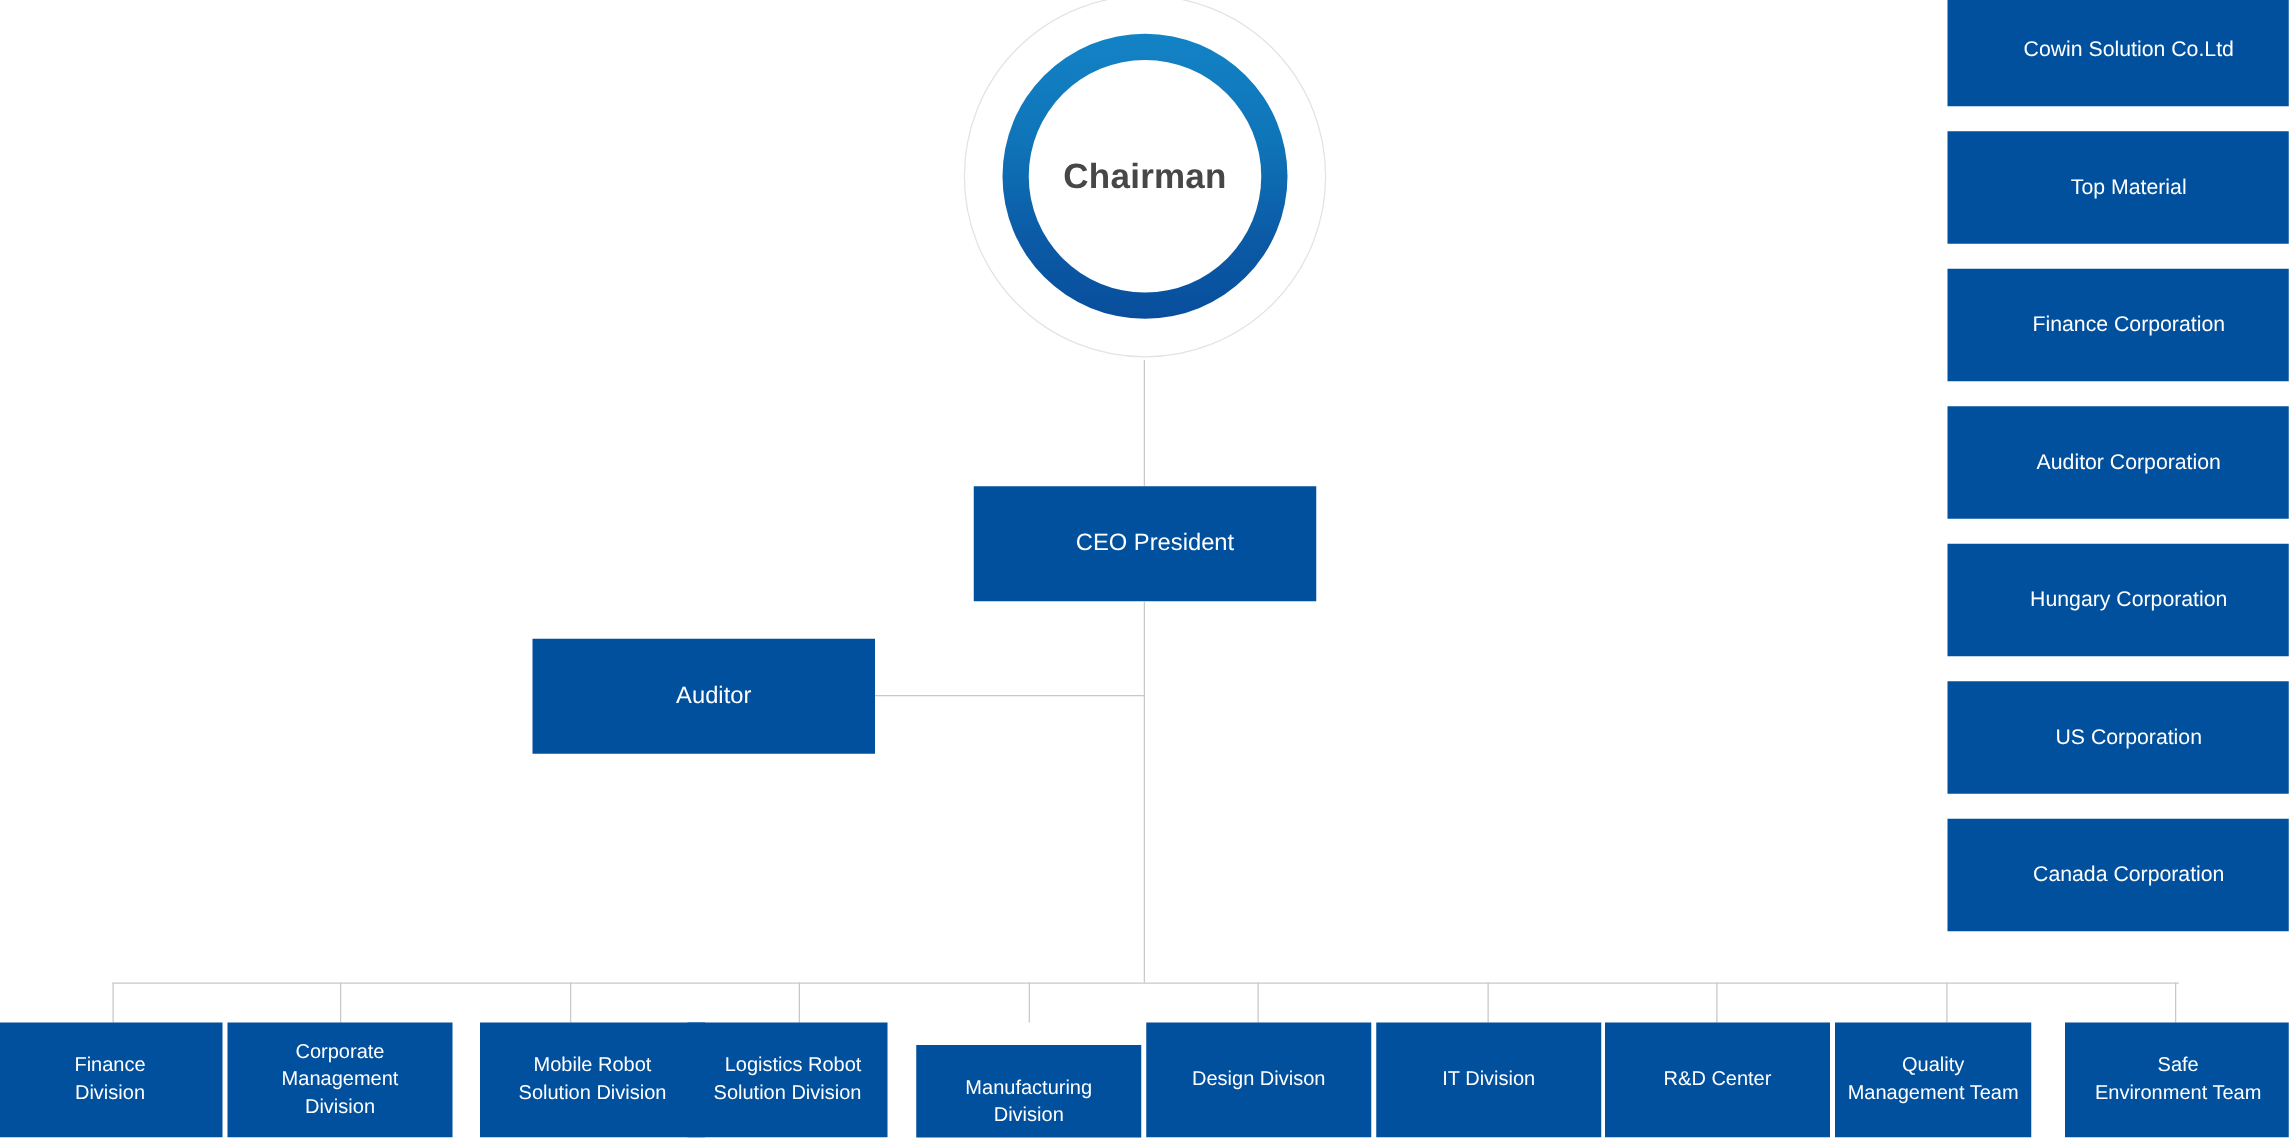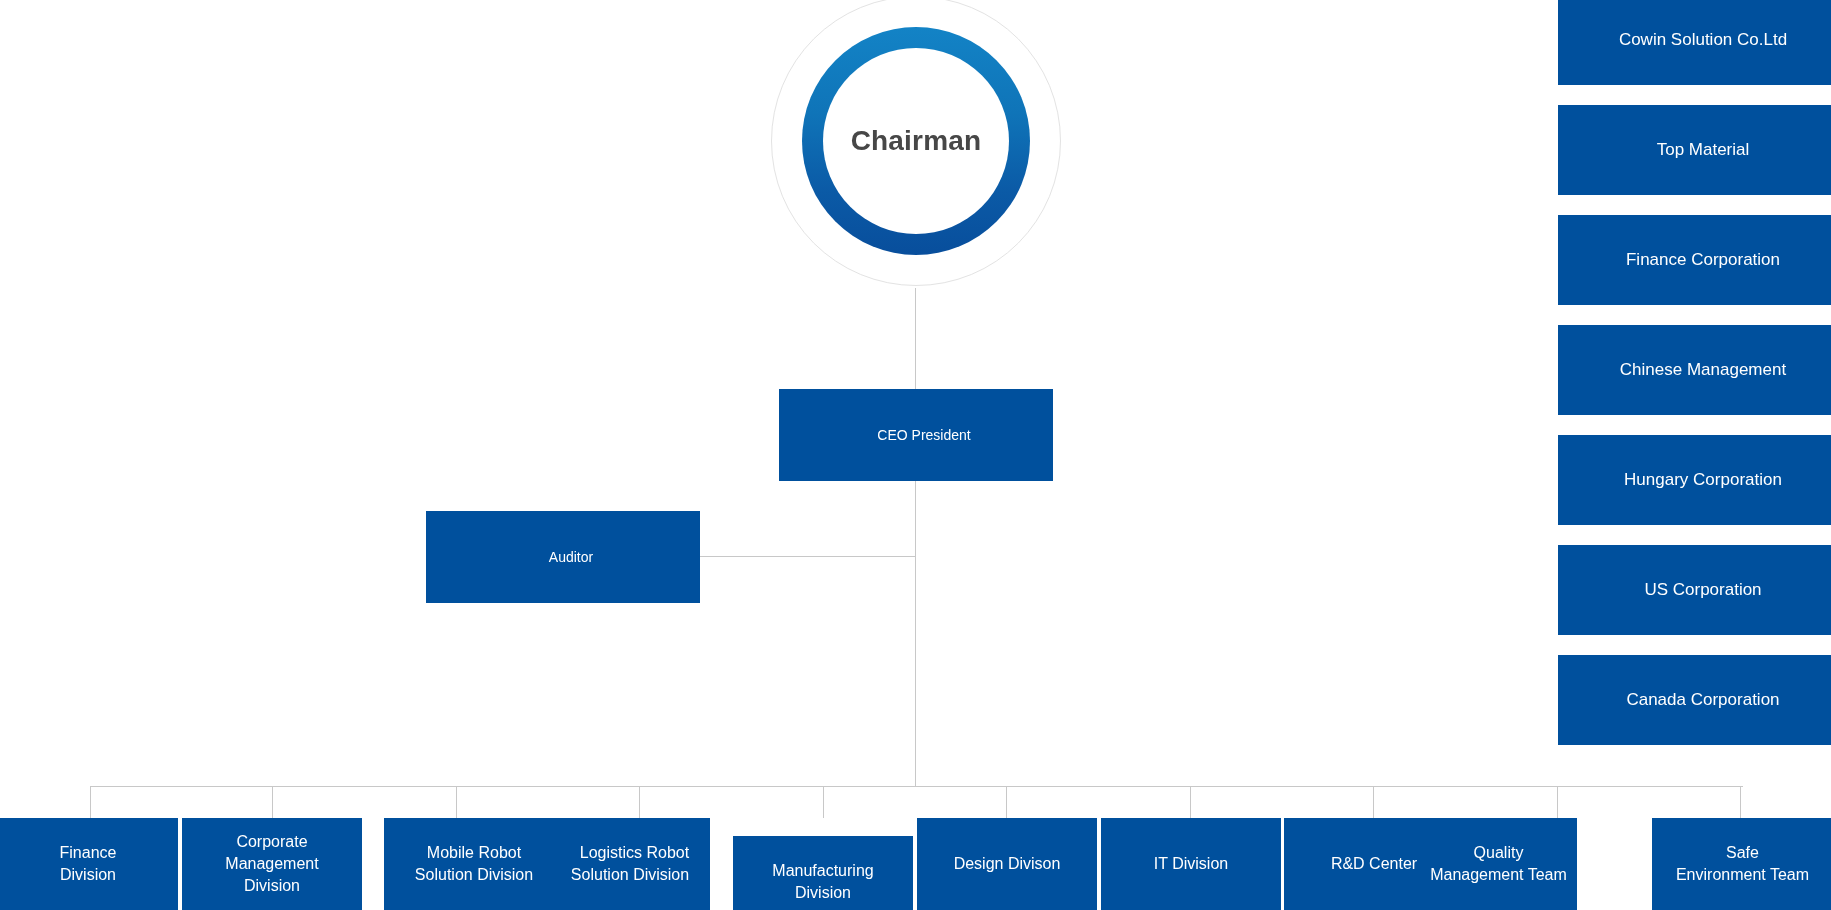--- a/index.html
+++ b/index.html
@@ -57,21 +57,21 @@
 
   
   .box {
     position: absolute;
     background: #00509d;
     color: #ffffff;
     display: flex;
     align-items: center;
     justify-content: center;
     text-align: center;
-    font-size: 14px;
+    font-size: 19px;
     line-height: 1.32;
     padding: 4px 6px;
   }
   #ceo-box   { left: 779px; top: 389px; width: 274px; height: 92px; }
   #ceo-box .box-label   { transform: translateX(8px); }
   #auditor-box { left: 426px; top: 511px; width: 274px; height: 92px; }
   #auditor-box .box-label { transform: translateX(8px); }
 
   
   .affiliate-box {
@@ -135,21 +135,21 @@
   <div class="box affiliate-box" style="top:-5px;">
     <span class="box-label">Cowin Solution Co.Ltd</span>
   </div>
   <div class="box affiliate-box" style="top:105px;">
     <span class="box-label">Top Material</span>
   </div>
   <div class="box affiliate-box" style="top:215px;">
     <span class="box-label">Finance Corporation</span>
   </div>
   <div class="box affiliate-box" style="top:325px;">
-    <span class="box-label">Chinese Management</span>
+    <span class="box-label">Auditor Corporation</span>
   </div>
   <div class="box affiliate-box" style="top:435px;">
     <span class="box-label">Hungary Corporation</span>
   </div>
   <div class="box affiliate-box" style="top:545px;">
     <span class="box-label">US Corporation</span>
   </div>
   <div class="box affiliate-box" style="top:655px;">
     <span class="box-label">Canada Corporation</span>
   </div>
@@ -177,21 +177,21 @@
   </div>
   <div class="box division-box" style="left:917px; width:180px;text-align:center;">
     <span class="box-label">Design Divison</span>
   </div>
   <div class="box division-box" style="left:1284px; width:180px;">
     <span class="box-label">R&amp;D Center</span>
   </div>
   <div class="box division-box" style="left:1101px; width:180px;">
     <span class="box-label">IT Division</span>
   </div>
-  <div class="box division-box" style="left:1420px; width:157px;">
+  <div class="box division-box" style="left:1468px; width:157px;">
     <span class="box-label">Quality
 Management Team</span>
   </div>
   <div class="box division-box" style="left:1652px; width:181px;">
     <span class="box-label">Safe
 Environment Team</span>
   </div>
 
 </div>
 

